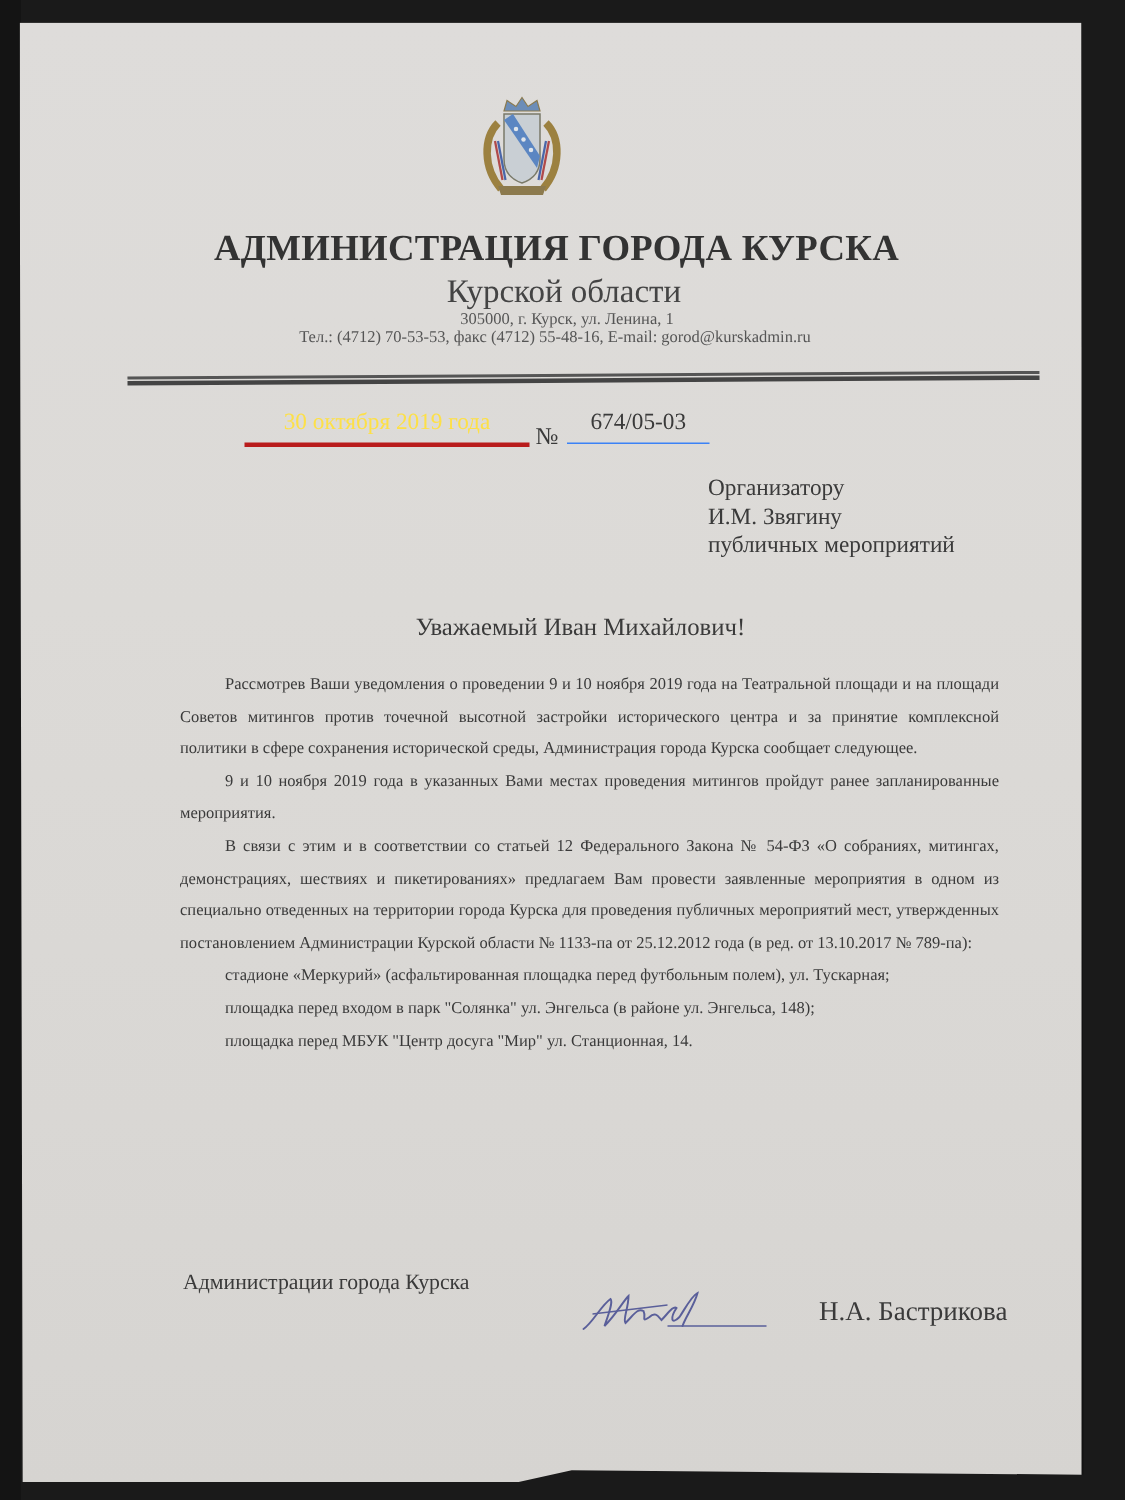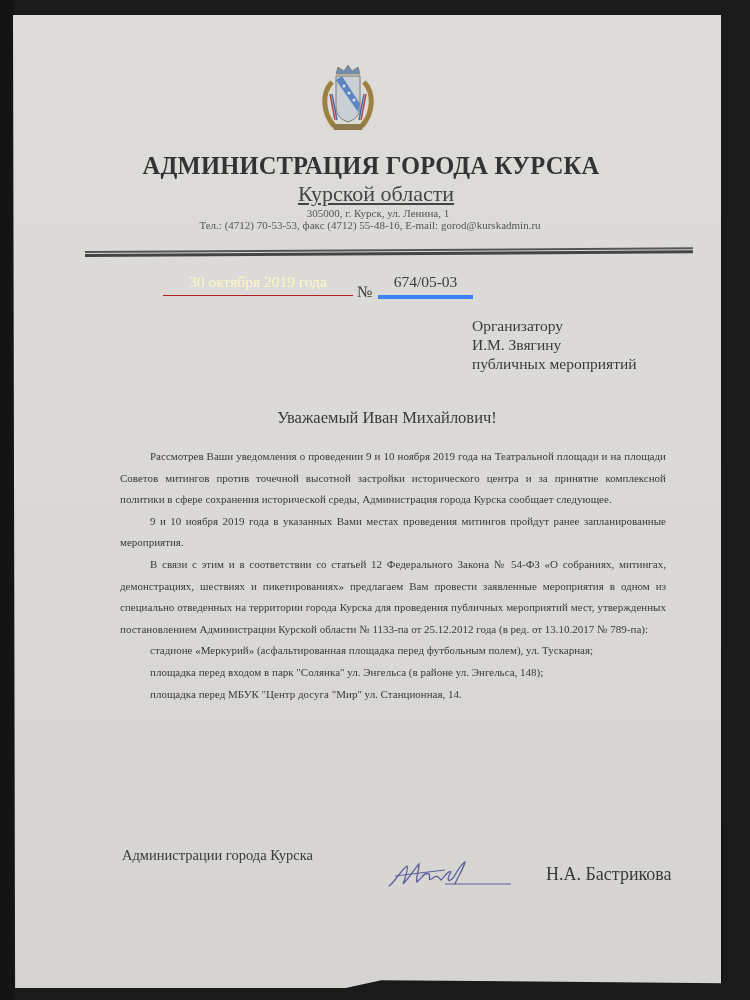--- a/index.html
+++ b/index.html
@@ -27,50 +27,49 @@
     .hdr-title {
       position: absolute; left: 0; width: 100%; top: 152px;
       text-align: center; font-weight: bold; font-size: 24.5px; letter-spacing: 0.2px;
       color: #333; padding-left: 0px;
       transform: translateX(-4px);
     }
     .hdr-region {
       position: absolute; left: 0; width: 100%; top: 181px;
       text-align: center; font-size: 22px; color: #444;
       transform: translateX(1px);
-      text-decoration: underline;
     }
     .hdr-address {
       position: absolute; left: 0; width: 100%; top: 207px;
       text-align: center; font-size: 11px; color: #555;
       transform: translateX(3px);
     }
     .hdr-contacts {
       position: absolute; left: 0; width: 100%; top: 219px;
       text-align: center; font-size: 11px; color: #555;
       transform: translateX(-5px);
     }
     .double-rule {
       position: absolute; left: 85px; top: 251px; width: 608px; height: 8px;
       transform: rotate(-0.35deg); transform-origin: left center;
     }
     .double-rule .thin { position: absolute; left: 0; right: 0; top: 0; height: 1.5px; background: #555; }
     .double-rule .thick { position: absolute; left: 0; right: 0; top: 3px; height: 3px; background: #444; }
 
     .date-line {
       position: absolute; left: 163px; top: 273px; width: 190px;
-      border-bottom: 1px solid #b91c1c; text-align: center;
-      font-size: 15.5px; padding-bottom: 4px; color: #fef9c3;
+      border-bottom: 3px solid #b91c1c; text-align: center;
+      font-size: 15.5px; padding-bottom: 4px; color: #fde047;
     }
     .num-sign {
       position: absolute; left: 357px; top: 283px; font-size: 16px; color: #3a3a3a;
     }
     .num-line {
       position: absolute; left: 378px; top: 273px; width: 95px;
-      border-bottom: 4px solid #3b82f6; text-align: center;
+      border-bottom: 1px solid #3b82f6; text-align: center;
       font-size: 15.5px; padding-bottom: 4px; color: #3a3a3a;
     }
     .addressee {
       position: absolute; left: 472px; top: 316px;
       font-size: 15.5px; line-height: 19px; color: #3a3a3a;
     }
     .salutation {
       position: absolute; left: 0; width: 100%; top: 408px;
       text-align: center; font-size: 16.5px; color: #3a3a3a;
       transform: translateX(12px);

